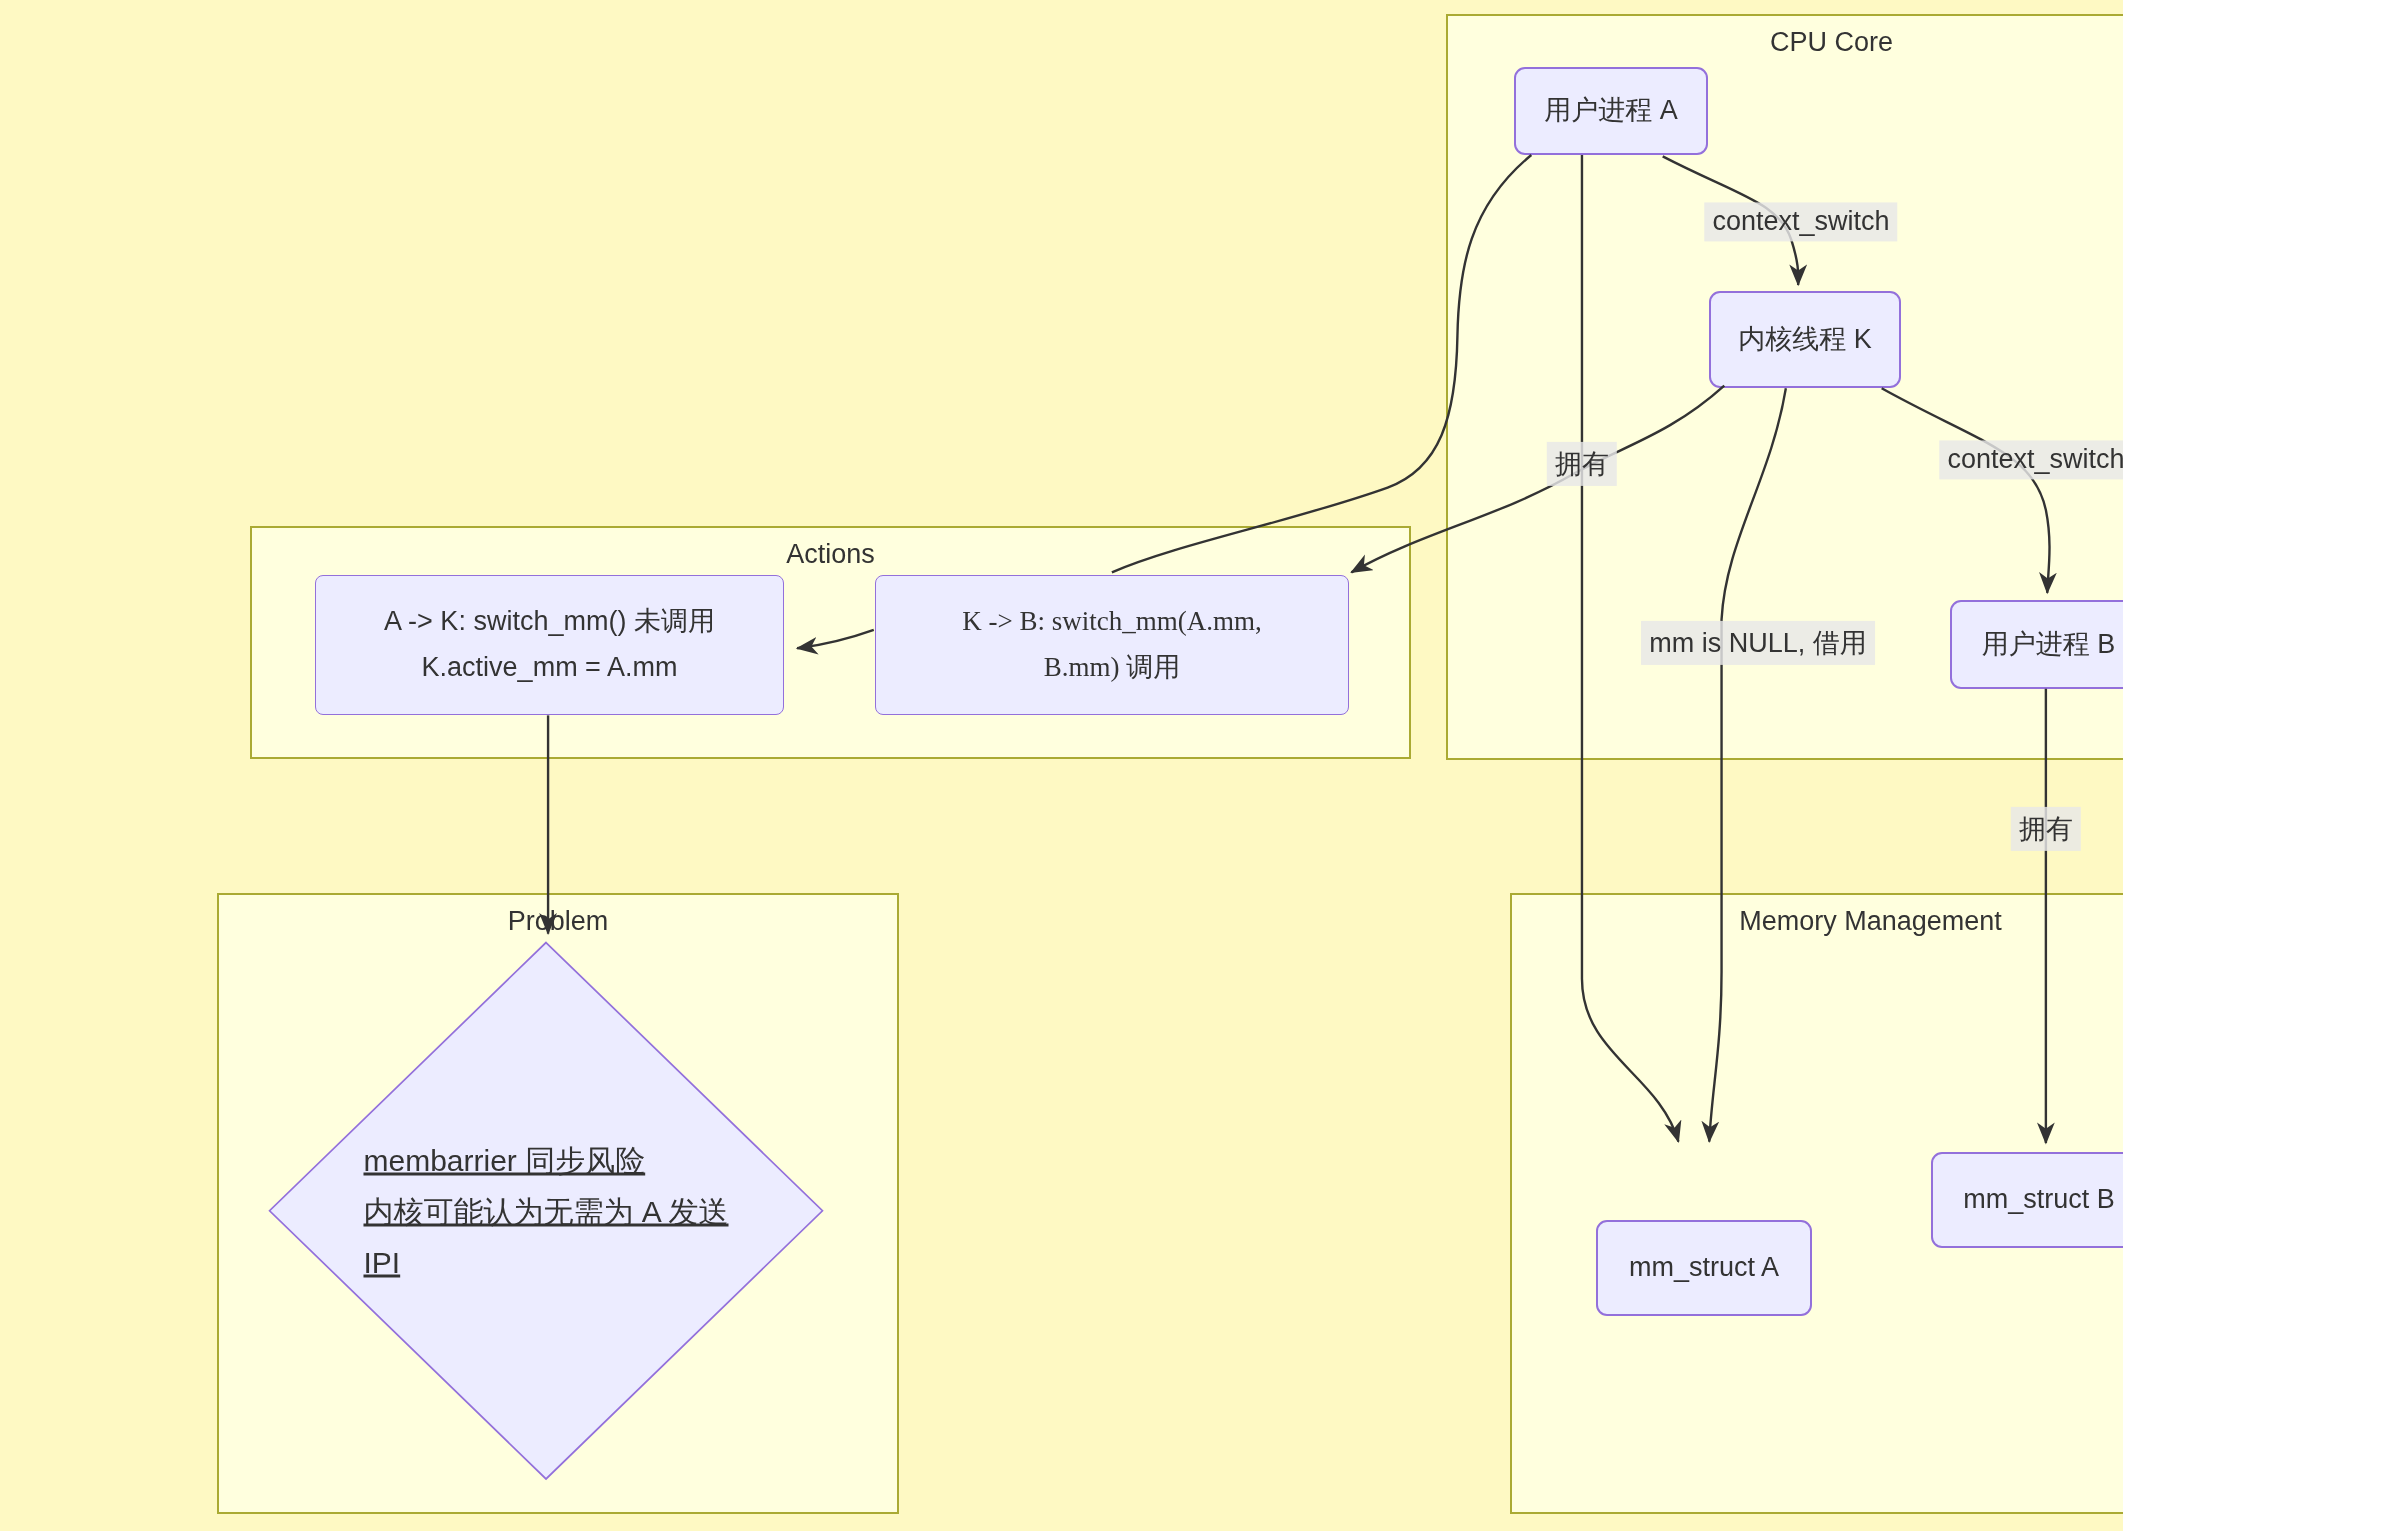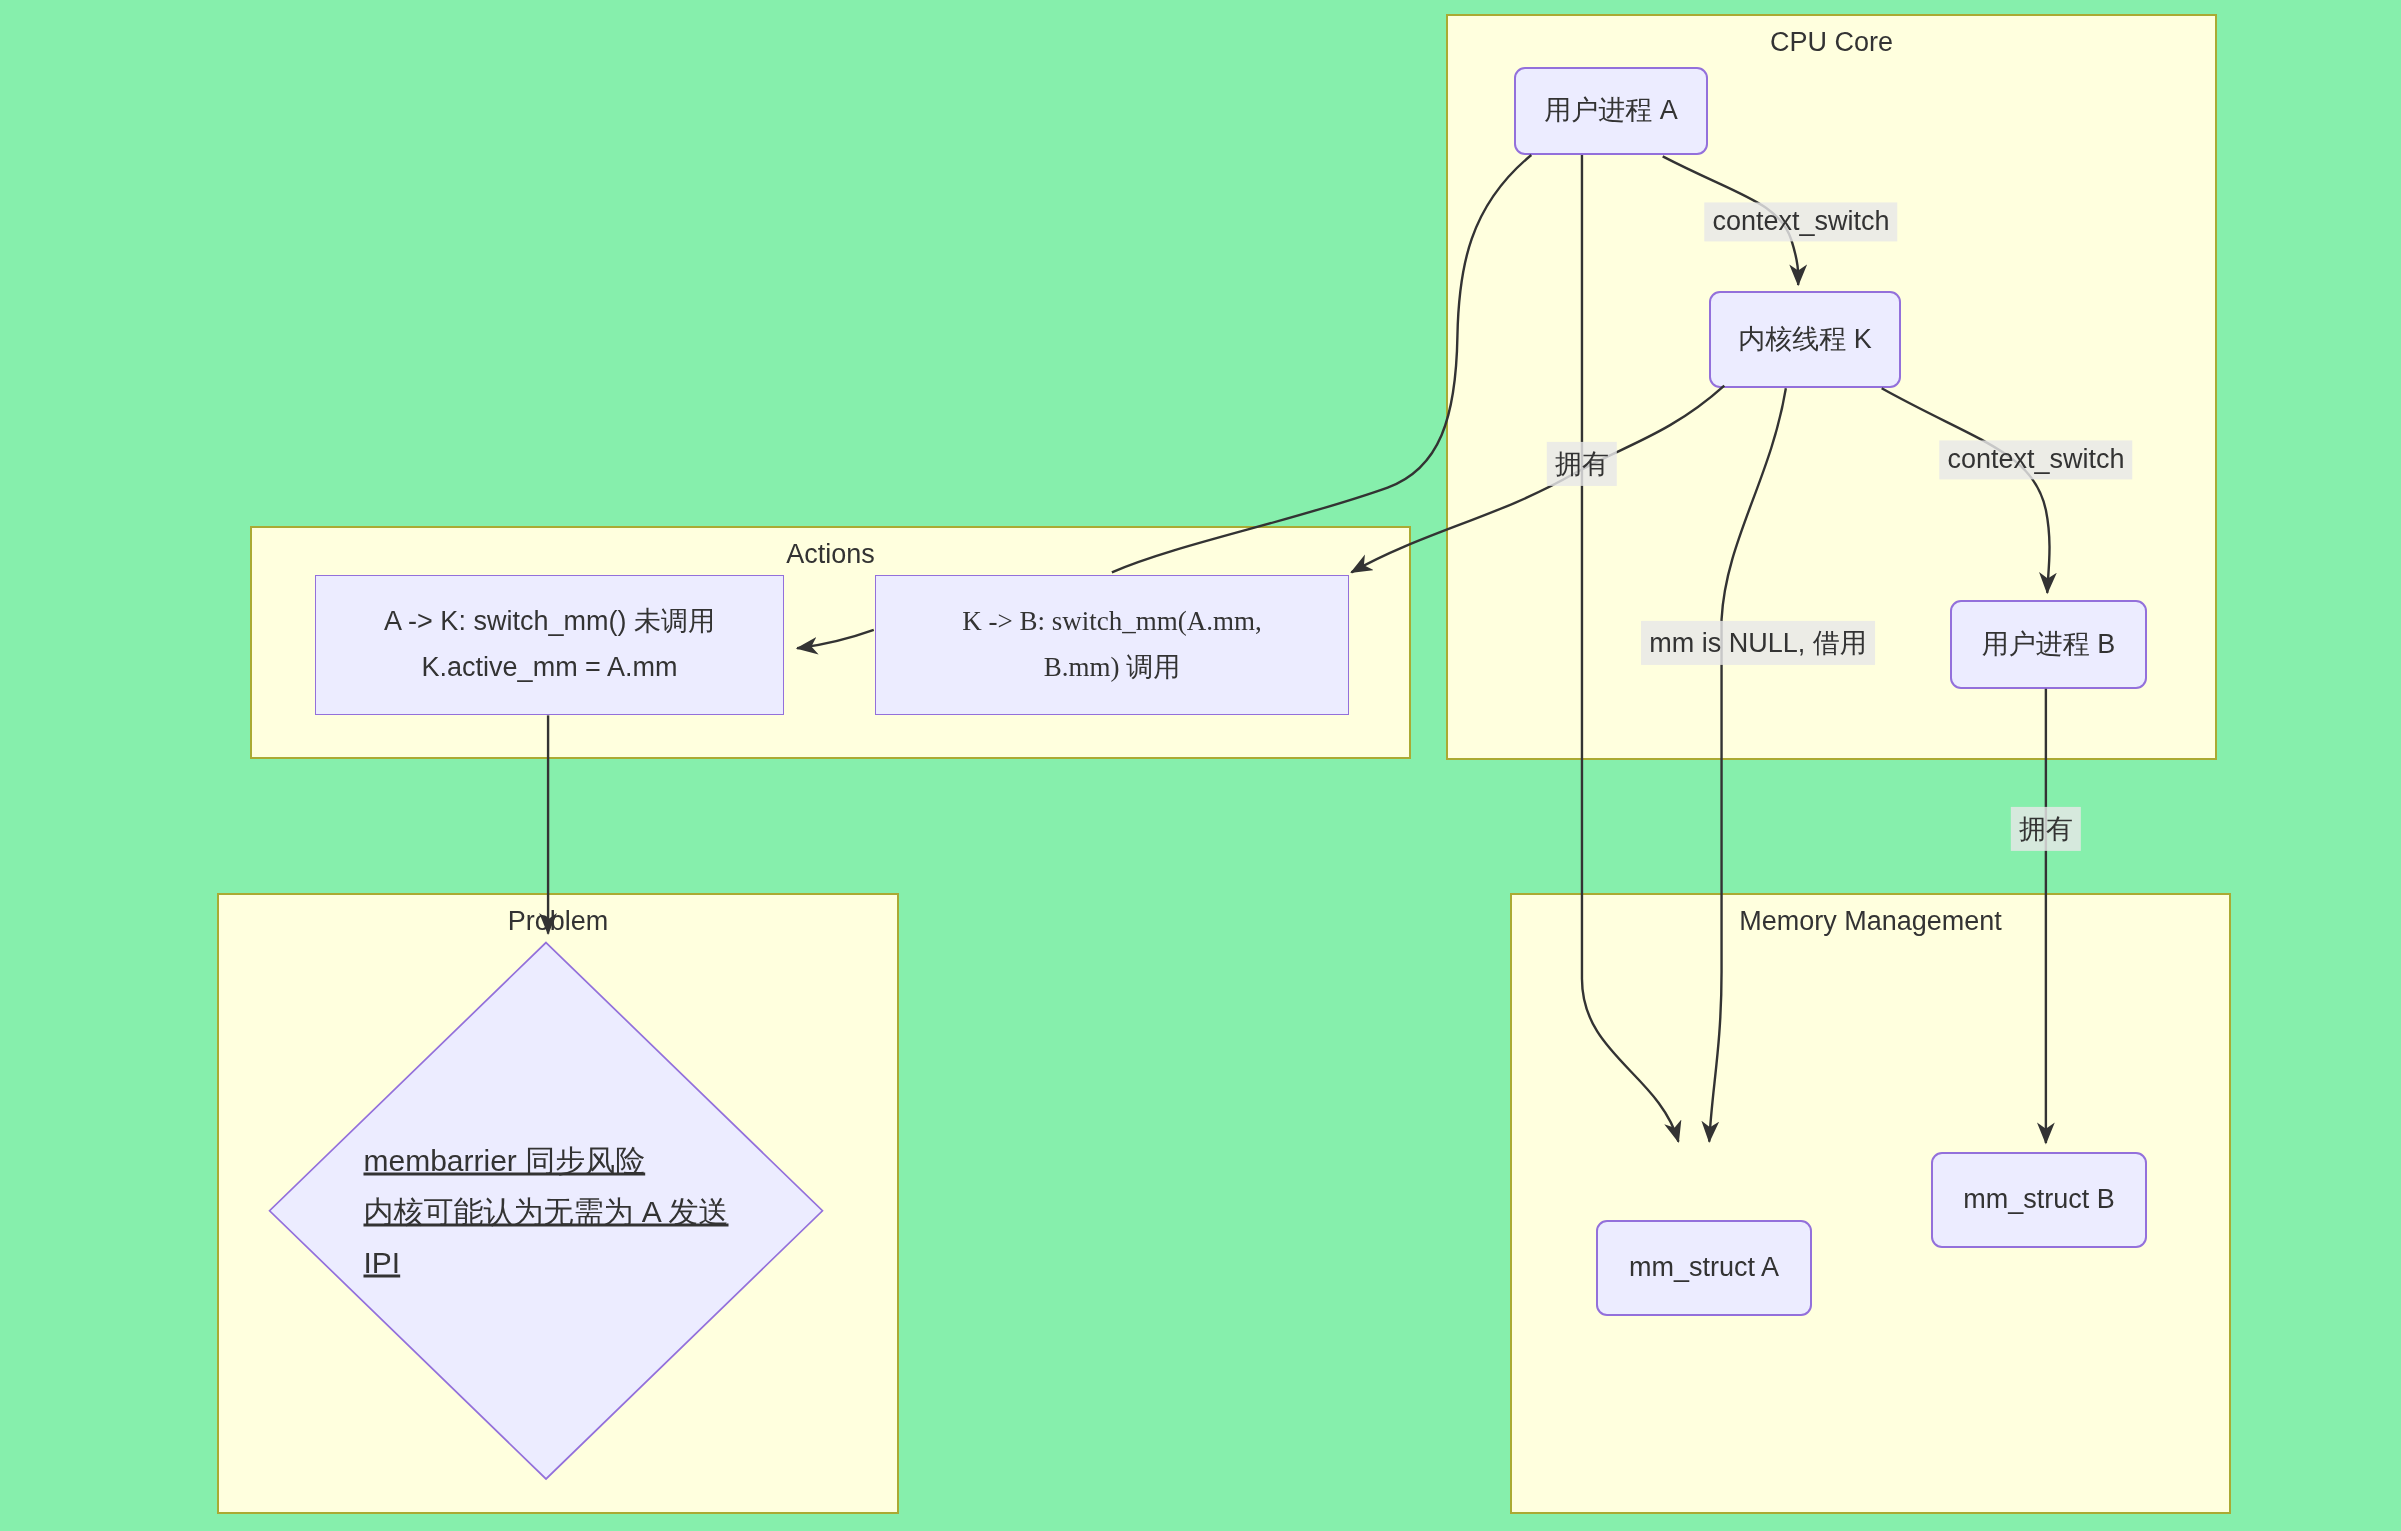--- a/index.html
+++ b/index.html
@@ -2,23 +2,23 @@
 <html style="font-size:11px"><head>
 <meta charset="utf-8">
 <style>
   html, body {
     margin: 0;
     padding: 0;
     background: #ffffff;
   }
   #canvas {
     position: relative;
-    width: 2401px;
+    width: 2123px;
     height: 1532px;
-    background: #86efac;
+    background: #fef9c3;
     font-family: "Liberation Sans", "DejaVu Sans", sans-serif;
     color: #333333;
     overflow: hidden;
   }
   
   .cluster {
     position: absolute;
     background: #ffffde;
     border: 2.1px solid #aaaa33;
     box-sizing: border-box;
@@ -43,21 +43,21 @@
     flex-direction: column;
     align-items: center;
     justify-content: center;
     text-align: center;
     font-size: 27px;
     line-height: 1.7;
     color: #333333;
     z-index: 3;
   }
   .node.rounded { border-radius: 11px; }
-  .node.rect { border-radius: 0; border-width: 1.7px; }
+  .node.rect { border-radius: 8px; border-width: 1.7px; }
   
   .diamond-label {
     position: absolute;
     z-index: 4;
     text-align: left;
     font-size: 30px;
     line-height: 1.7;
     color: #333333;
     transform: translate(-50%, -50%);
     white-space: nowrap;

